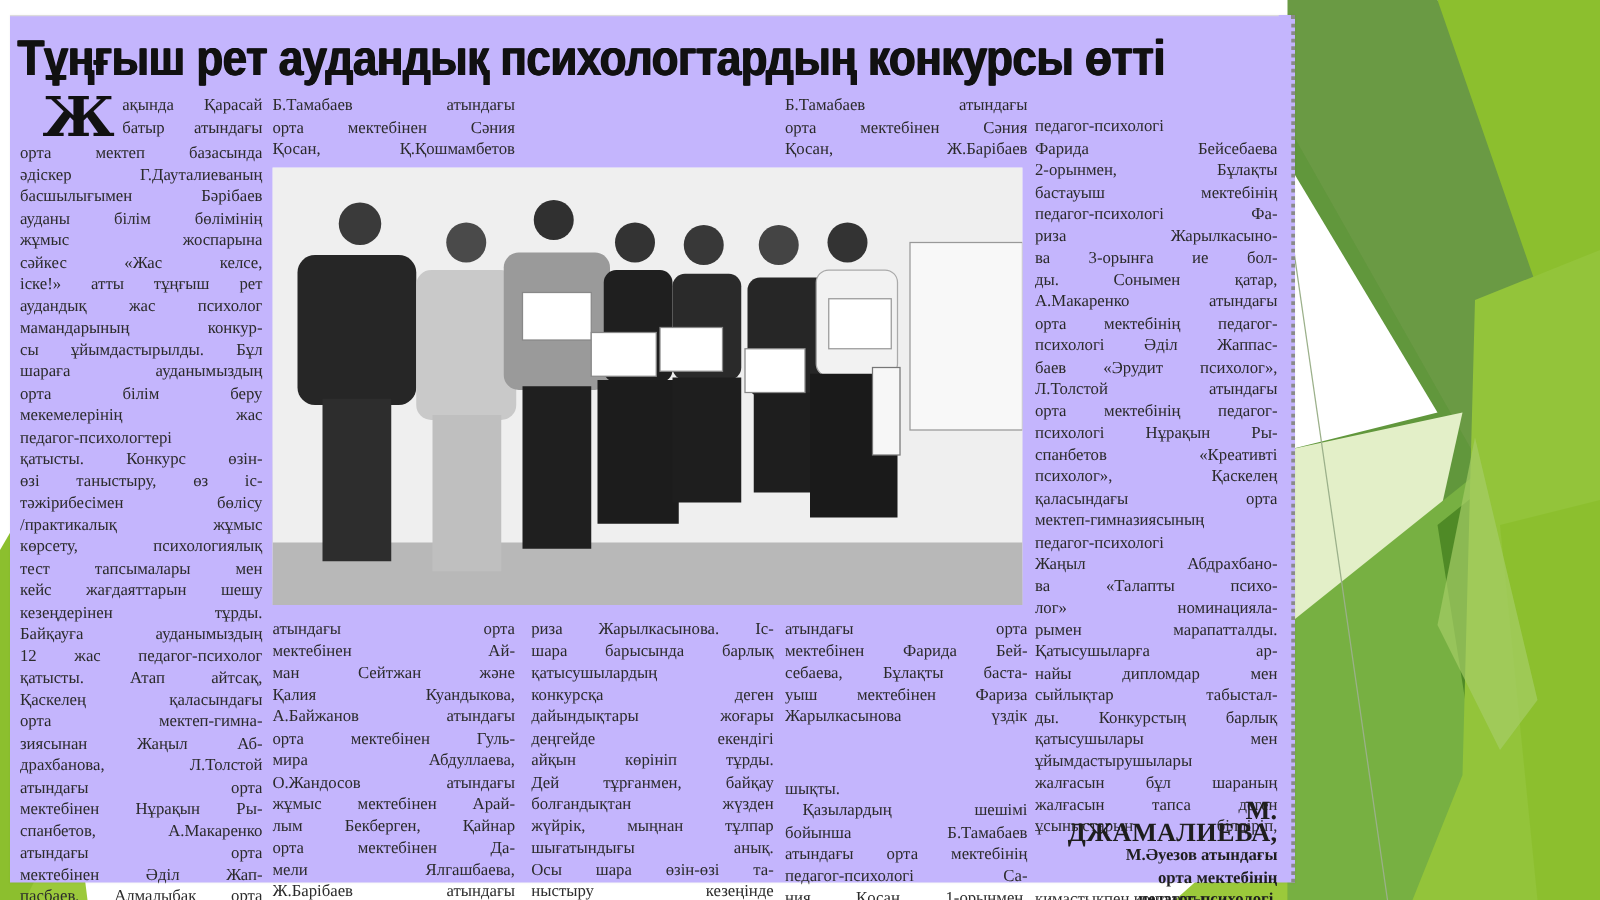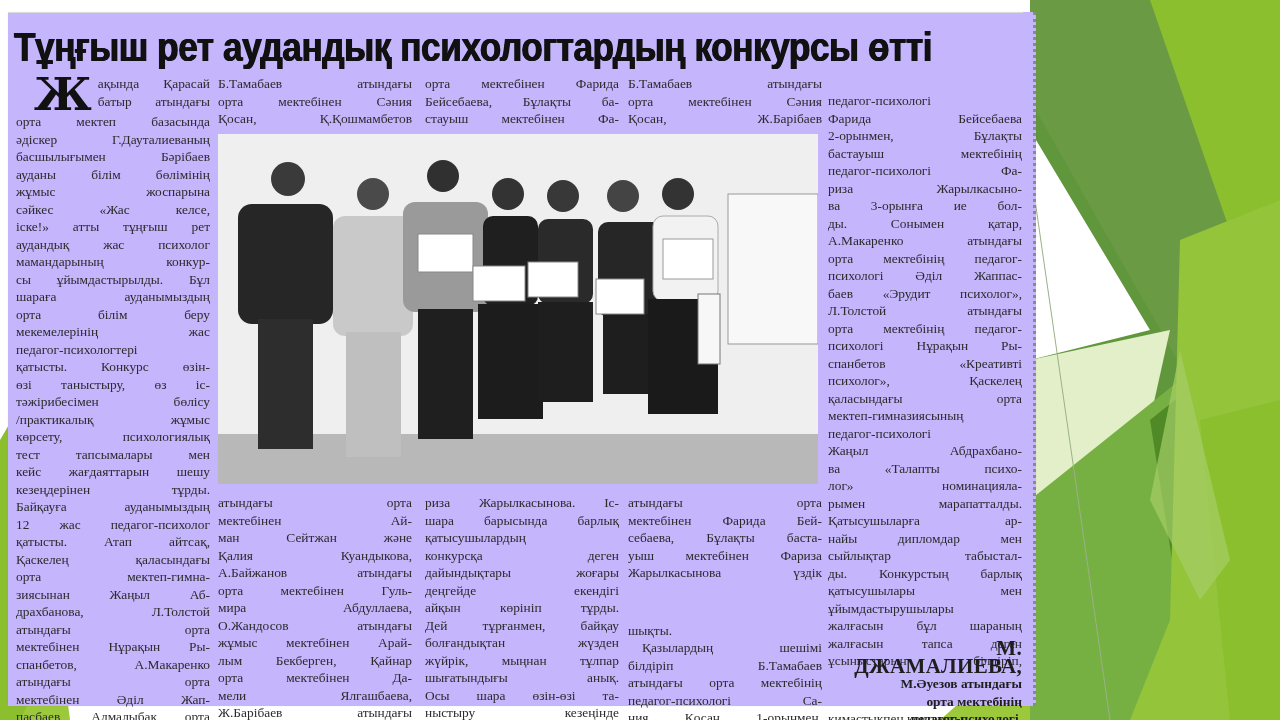--- a/index.html
+++ b/index.html
@@ -130,25 +130,20 @@
     <span class="ln">мектебінен Әділ Жап-</span>
     <span class="ln">пасбаев, Алмалыбақ орта</span>
 
   </div>
 
   <div class="col col2">
     <span class="ln">Б.Тамабаев атындағы</span>
     <span class="ln">орта мектебінен Сәния</span>
     <span class="ln">Қосан, Қ.Қошмамбетов</span>
   </div>
-  <div class="col col3">
-    <span class="ln">орта мектебінен Фарида</span>
-    <span class="ln">Бейсебаева, Бұлақты ба-</span>
-    <span class="ln">стауыш мектебінен Фа-</span>
-  </div>
   <div class="col col4">
     <span class="ln">Б.Тамабаев атындағы</span>
     <span class="ln">орта мектебінен Сәния</span>
     <span class="ln">Қосан, Ж.Барібаев</span>
   </div>
 
   <div class="photo">
     <svg width="600" height="350" viewBox="0 0 600 350">
       <rect x="0" y="0" width="600" height="350" fill="#efefef"></rect>
       <rect x="0" y="300" width="600" height="50" fill="#b8b8b8"></rect>
@@ -221,21 +216,21 @@
     <span class="ln">ныстыру кезеңінде</span>
   </div>
   <div class="col col4b">
     <span class="ln">атындағы орта</span>
     <span class="ln">мектебінен Фарида Бей-</span>
     <span class="ln">себаева, Бұлақты баста-</span>
     <span class="ln">уыш мектебінен Фариза</span>
     <span class="ln">Жарылкасынова үздік</span>
     <span class="ln last">шықты.</span>
     <span class="ln indent">Қазылардың шешімі</span>
-    <span class="ln">білдіріп Б.Тамабаев</span>
+    <span class="ln">бойынша Б.Тамабаев</span>
     <span class="ln">атындағы орта мектебінің</span>
     <span class="ln">педагог-психологі Са-</span>
     <span class="ln">ния Қосан 1-орынмен,</span>
     <span class="ln">Ж.Бәрібаев атындағы</span>
     <span class="ln">орта мектебінің</span>
   </div>
 
   <div class="col col5">
     <span class="ln">педагог-психологі</span>
     <span class="ln">Фарида Бейсебаева</span>

